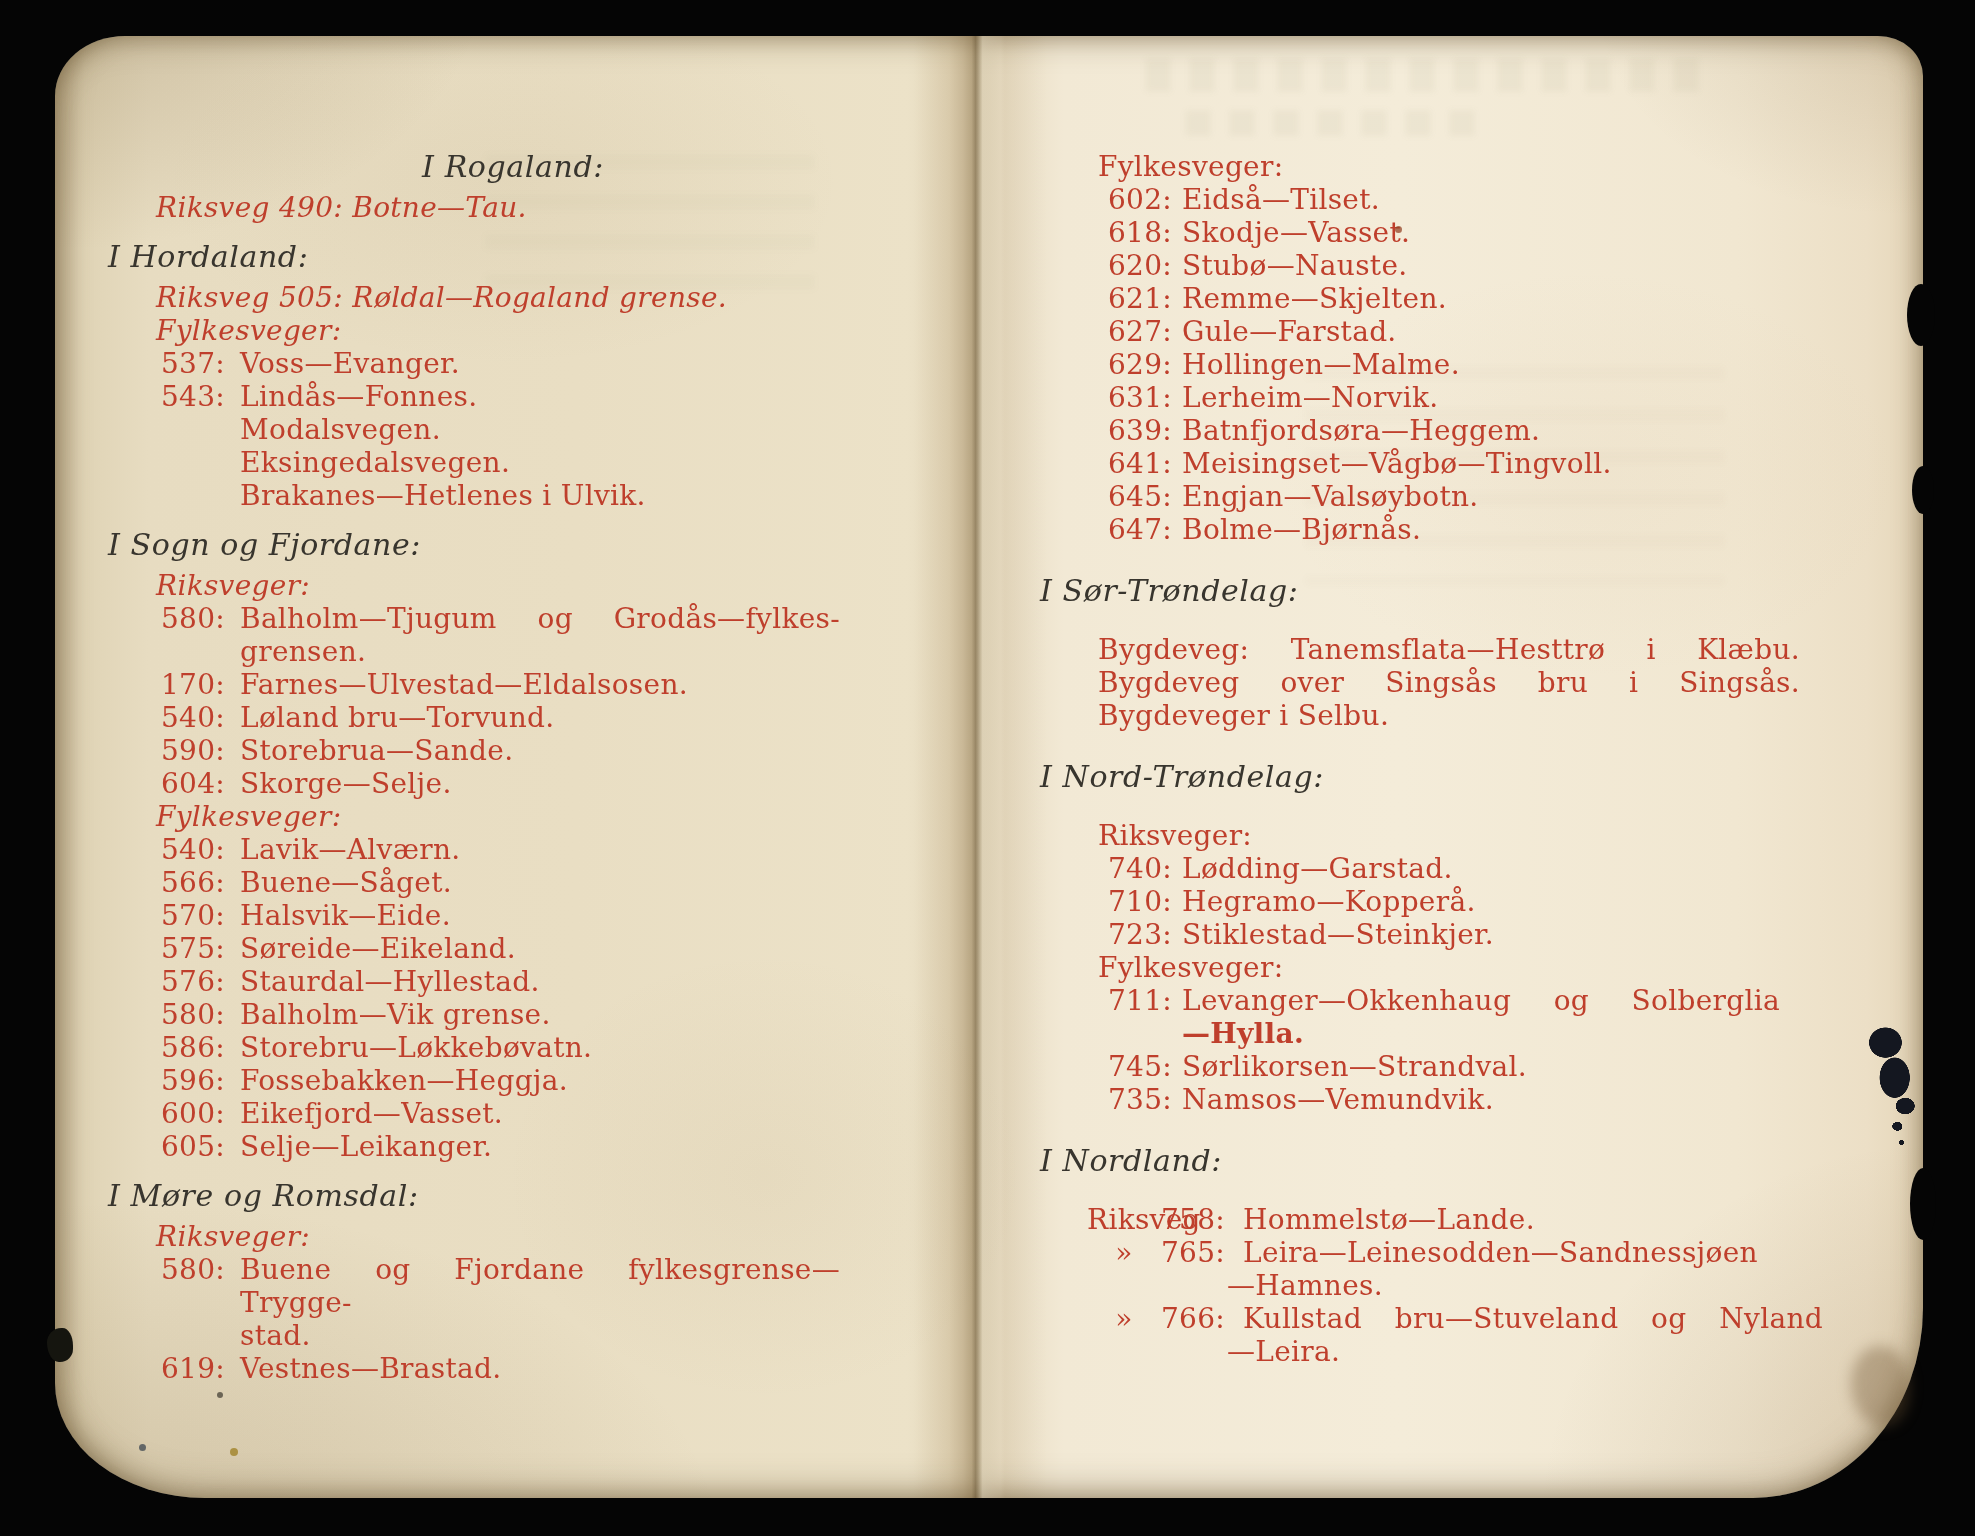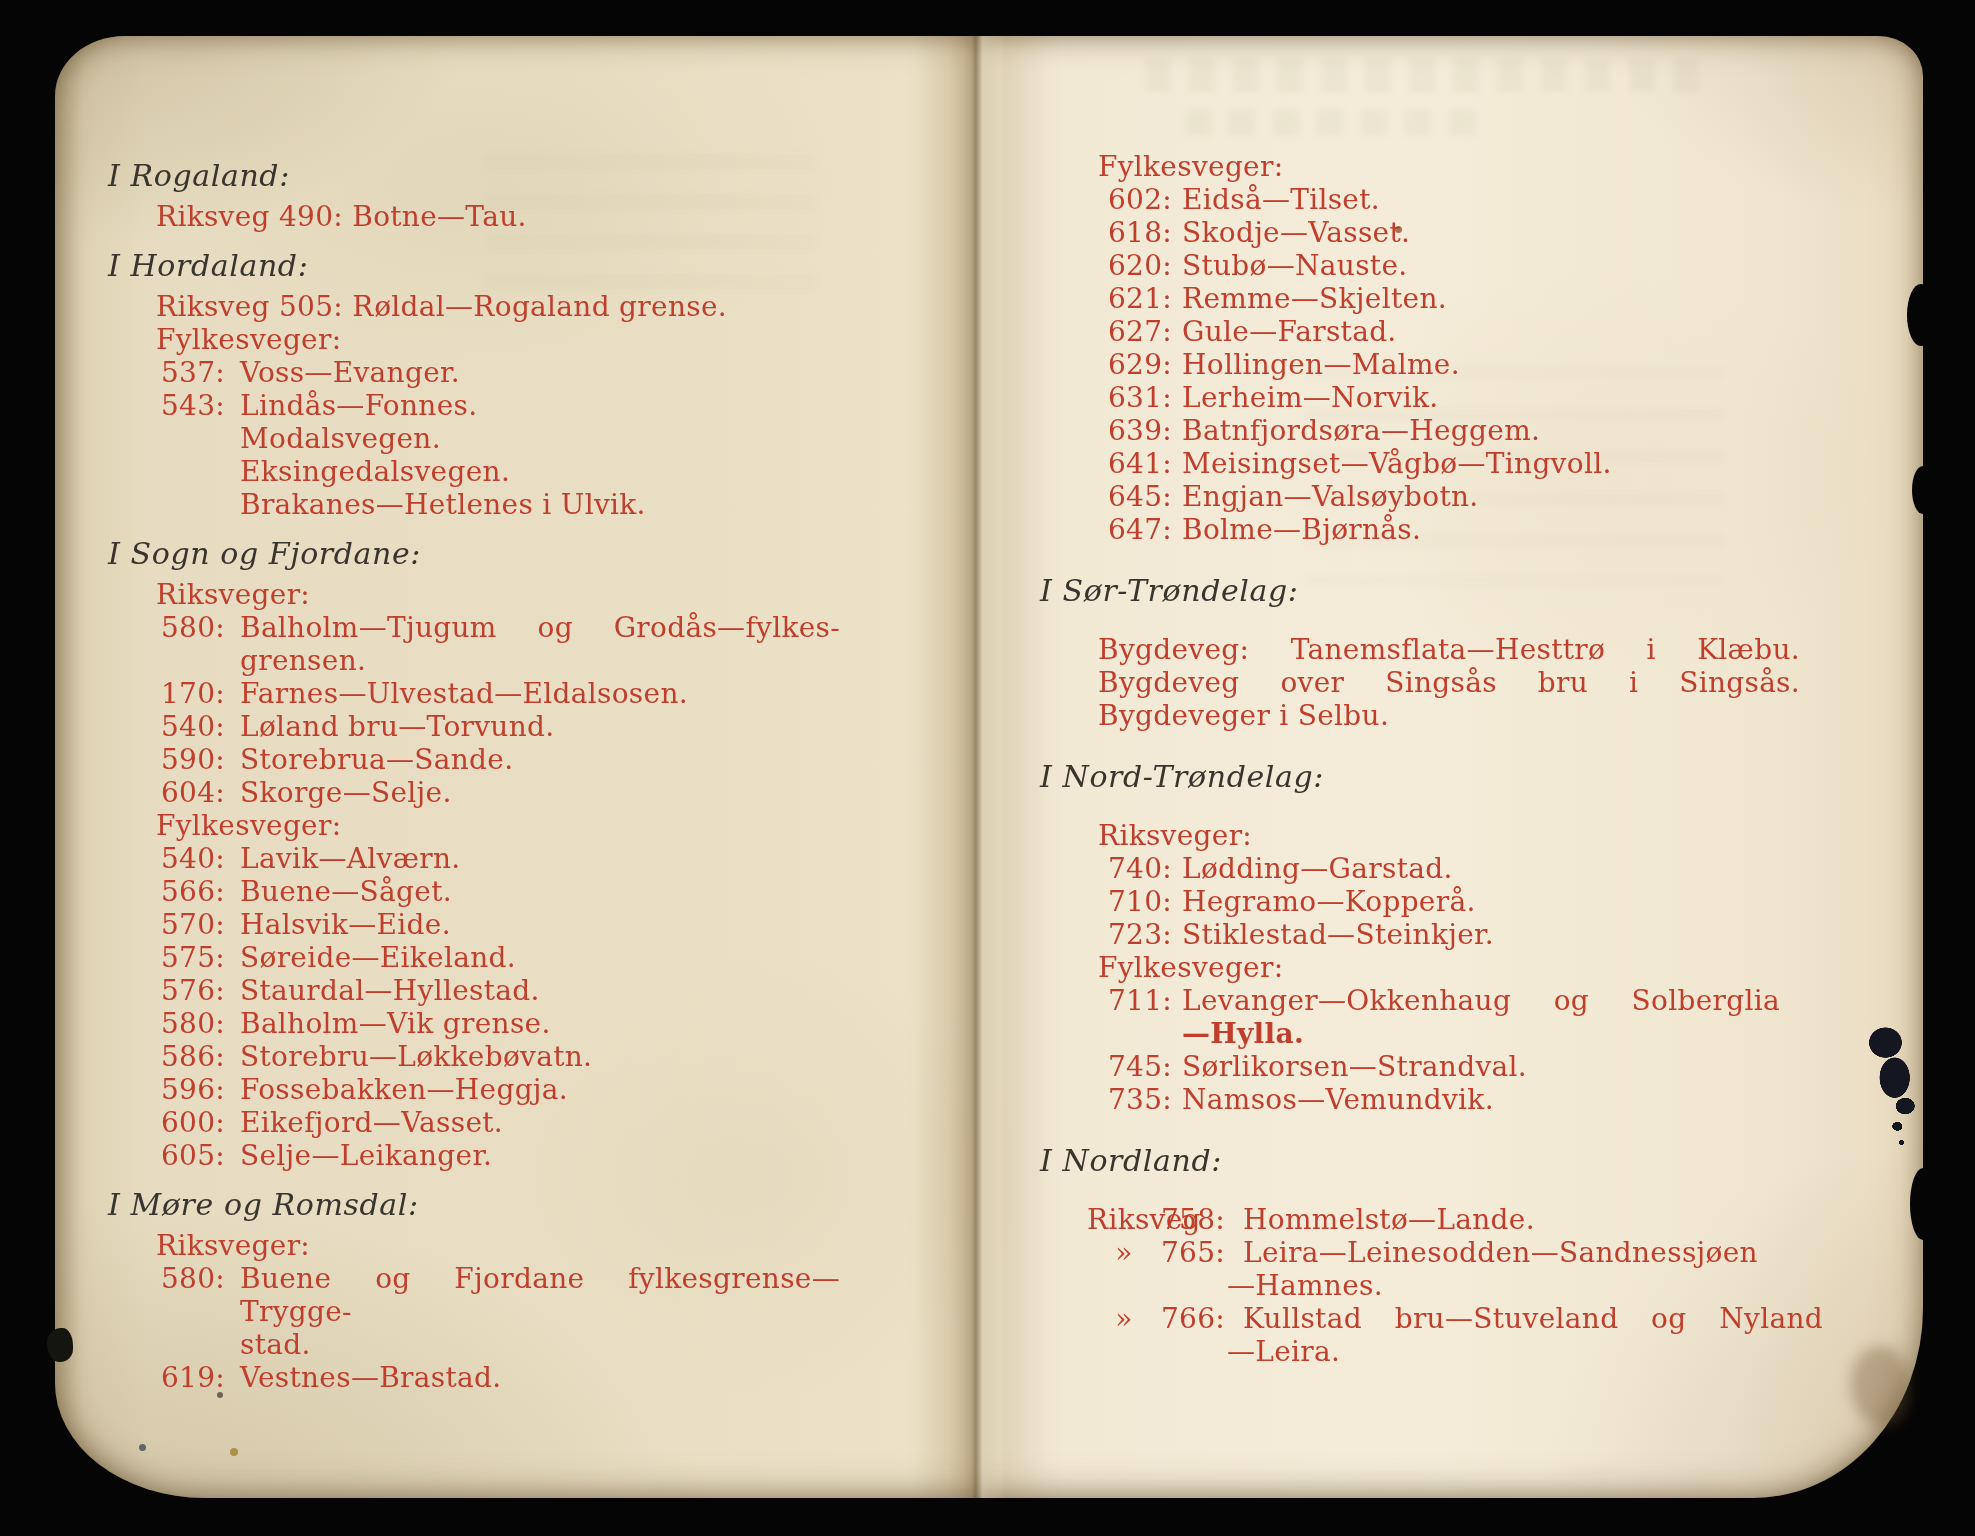--- a/index.html
+++ b/index.html
@@ -40,23 +40,23 @@
   }
   
   .page{position:absolute;font-size:28px;line-height:33px;color:var(--ink_red,#bf3f2c);letter-spacing:.3px;}
   .pg-left{left:53px;top:106px;width:810px;}
   .pg-right{left:985px;top:114px;width:860px;}
   .h{
     color:var(--ink_black,#38352e);font-style:italic;font-size:30px;line-height:33px;
     margin:16px 0 8px 0;letter-spacing:.6px;
   }
   .pg-right .h{margin:28px 0 26px 0;}
-  .sec:first-child .h{margin-top:17px;}
+  .sec:first-child .h{margin-top:8px;text-align:center;}
   .row{min-height:33px;}
-  .pg-left  .label{padding-left:48px;}
+  .pg-left  .label{padding-left:48px;font-style:italic;}
   .pg-right .label{padding-left:58px;}
   .num-row{display:flex;}
   .pg-left  .num{flex:none;width:117px;text-align:right;}
   .pg-left  .num-row .txt{margin-left:15px;}
   .pg-right .num{flex:none;width:132px;text-align:right;}
   .pg-right .num-row .txt{margin-left:10px;}
   .pg-left  .cont{padding-left:132px;}
   .pg-right .cont{padding-left:142px;font-weight:bold;}
   .rv{display:flex;}
   .rv .prefix{flex:none;margin-left:47px;width:74px;text-align:center;}

